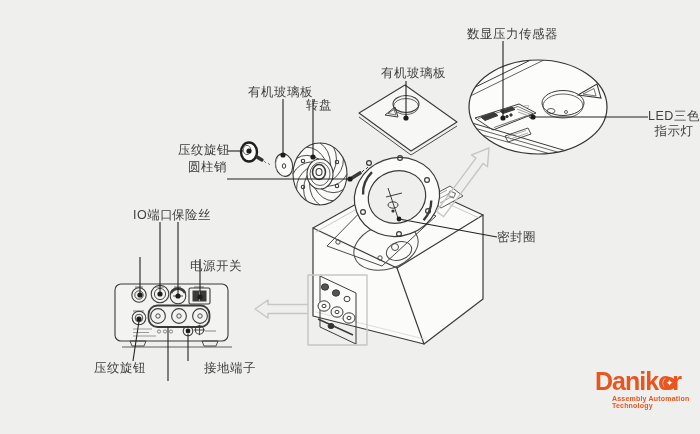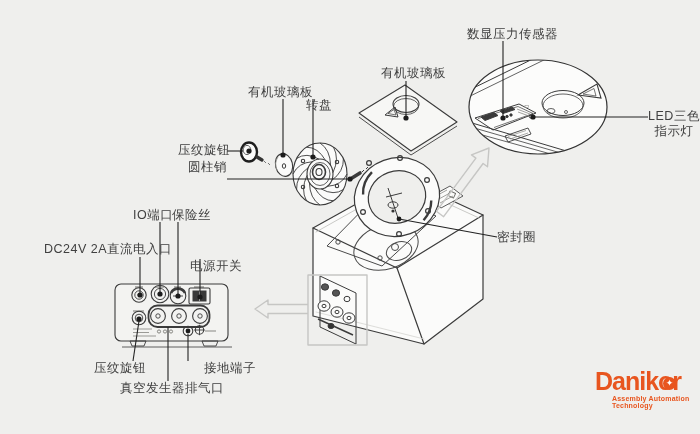--- a/index.html
+++ b/index.html
@@ -297,26 +297,24 @@
 
   <div class="lbl" style="left:467px;top:27px;">数显压力传感器</div>
   <div class="lbl center" style="left:648px;top:109px;width:52px;"><span>LED三色</span><br><span>指示灯</span></div>
   <div class="lbl" style="left:381px;top:67px;font-family:Liberation Mono, monospace;">有机玻璃板</div>
   <div class="lbl" style="left:248px;top:85px;">有机玻璃板</div>
   <div class="lbl" style="left:306px;top:98px;">转盘</div>
   <div class="lbl" style="left:178px;top:143px;">压纹旋钮</div>
   <div class="lbl" style="left:188px;top:160px;">圆柱销</div>
   <div class="lbl" style="left:133px;top:208px;">IO端口</div>
   <div class="lbl" style="left:172px;top:208px;">保险丝</div>
-  <div class="lbl" style="left:44px;top:242px;">DC24V 2A直流电入口</div>
   <div class="lbl" style="left:190px;top:259px;">电源开关</div>
   <div class="lbl" style="left:497px;top:230px;">密封圈</div>
   <div class="lbl" style="left:94px;top:361px;">压纹旋钮</div>
   <div class="lbl" style="left:183px;top:361px;margin-left:21px;">接地端子</div>
-  <div class="lbl" style="left:120px;top:381px;">真空发生器排气口</div>
 
   <div id="logo">
     <div class="word">Danikor</div>
     <div class="o-dot">✦</div>
     <div class="tagline">Assembly Automation Technology</div>
   </div>
 
 </div>
 
 </body></html>

